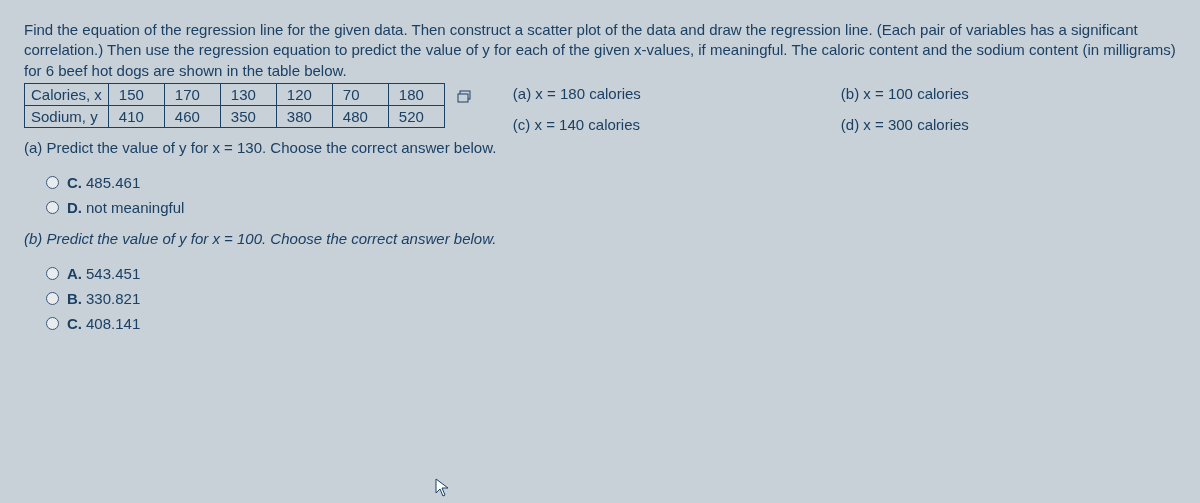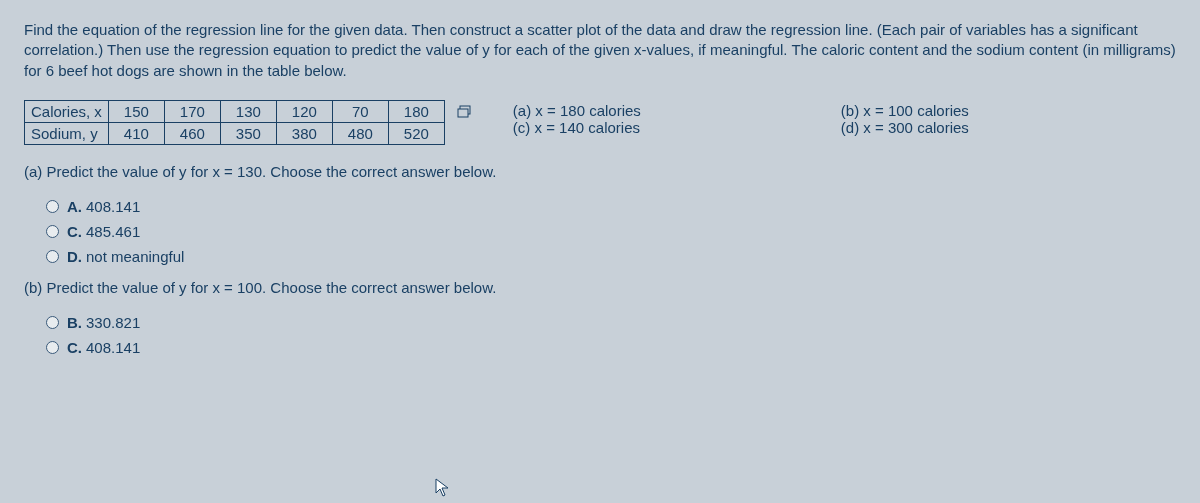--- a/index.html
+++ b/index.html
@@ -9,35 +9,35 @@
       background: #c8d0d8;
       font-family: Arial, sans-serif;
       font-size: 15px;
       color: #1a4064;
       padding: 20px 24px;
       position: relative;
       overflow: hidden;
     }
     .intro {
       line-height: 1.35;
-      margin-bottom: 19px;
+      margin-bottom: 2px;
     }
     .middle-row {
       display: flex;
       align-items: flex-start;
       gap: 40px;
-      margin-bottom: 18px;
+      margin-bottom: 6px;
     }
     table.data {
       border-collapse: collapse;
     }
     table.data td, table.data th {
       border: 1px solid #1a4064;
       padding: 2px 10px;
-      text-align: center;
+      text-align: left;
       font-weight: normal;
       min-width: 56px;
     }
     table.data th {
       text-align: left;
       padding-left: 6px;
       padding-right: 6px;
     }
     .copy-icon {
       align-self: center;
@@ -45,21 +45,21 @@
       margin-top: -18px;
     }
     .xvals {
       display: flex;
       gap: 200px;
       margin-top: 2px;
     }
     .xvals-col {
       display: flex;
       flex-direction: column;
-      gap: 0;
+      gap: 14px;
     }
     .question-a {
       margin-bottom: 18px;
     }
     .options {
       padding-left: 22px;
     }
     .option {
       display: flex;
       align-items: center;
@@ -74,20 +74,21 @@
       background: #e8ecef;
       flex-shrink: 0;
     }
     .opt-letter {
       font-weight: bold;
       margin-right: 4px;
     }
     .question-b {
       margin-top: 14px;
       margin-bottom: 18px;
+      font-style: italic;
     }
     .cursor {
       position: absolute;
       left: 435px;
       top: 478px;
     }
   </style>
 </head>
 <body>
 
@@ -134,35 +135,35 @@
       <div>(d) x = 300 calories</div>
     </div>
   </div>
 </div>
 
 <div class="question-a">(a) Predict the value of y for x = 130. Choose the correct answer below.</div>
 
 <div class="options">
   <div class="option">
     <span class="radio"></span>
-    <span><span class="opt-letter">A.</span><span>408.141</span></span>
-  </div>
-  <div class="option">
-    <span class="radio"></span>
     <span><span class="opt-letter">C.</span><span>485.461</span></span>
   </div>
   <div class="option">
     <span class="radio"></span>
     <span><span class="opt-letter">D.</span><span>not meaningful</span></span>
   </div>
 </div>
 
 <div class="question-b">(b) Predict the value of y for x = 100. Choose the correct answer below.</div>
 
 <div class="options">
+  <div class="option">
+    <span class="radio"></span>
+    <span><span class="opt-letter">A.</span><span>543.451</span></span>
+  </div>
   <div class="option">
     <span class="radio"></span>
     <span><span class="opt-letter">B.</span><span>330.821</span></span>
   </div>
   <div class="option">
     <span class="radio"></span>
     <span><span class="opt-letter">C.</span><span>408.141</span></span>
   </div>
 </div>
 

